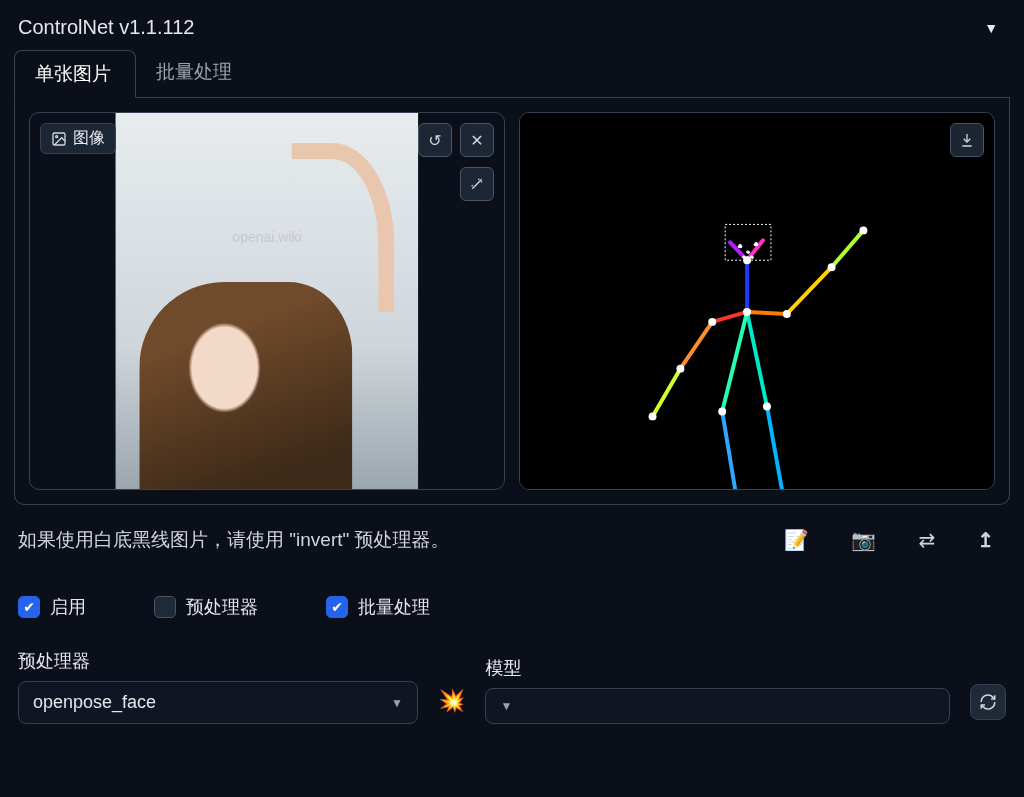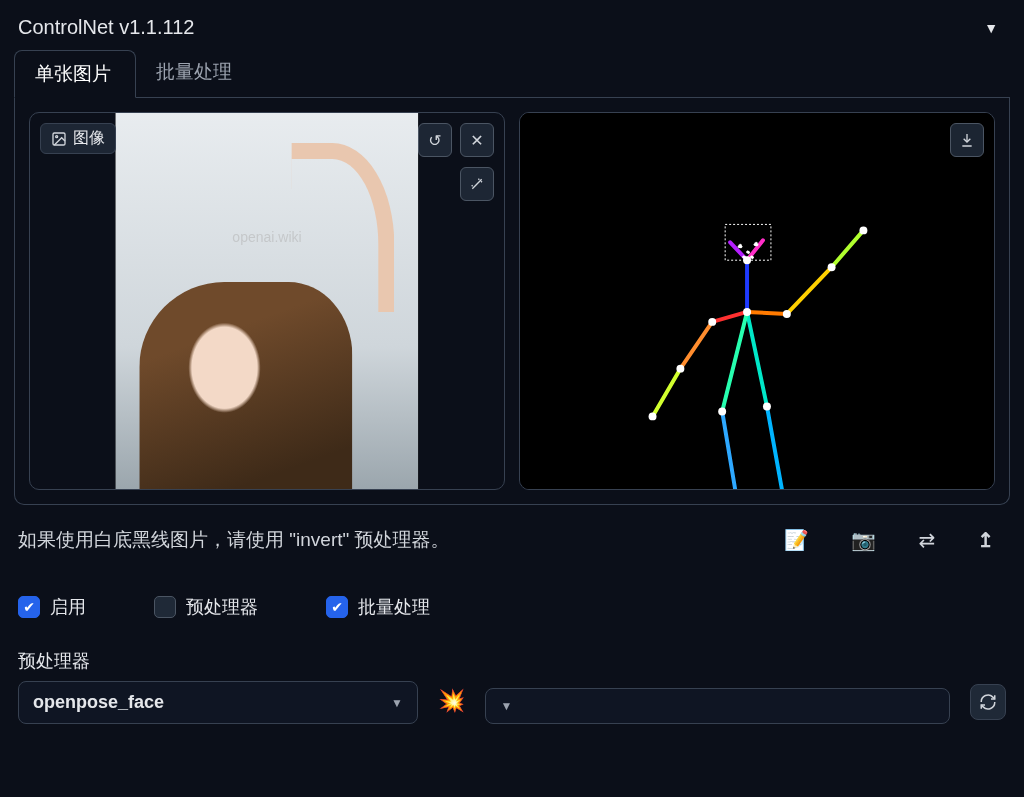--- a/index.html
+++ b/index.html
@@ -139,21 +139,20 @@
   .field-col { display:flex; flex-direction:column; gap:8px; }
   .field-col.left { flex: 0 0 400px; }
   .field-col.right { flex: 1; }
   .field-label { font-size:18px; color:#e5e7eb; }
   .select {
     display:flex; justify-content:space-between; align-items:center;
     border:1px solid #374151; border-radius:8px;
     background:#0f1523; color:#e5e7eb;
     padding:10px 14px; font-size:18px;
     cursor:pointer;
-    font-weight:bold;
   }
   .select .chev { color:#9ca3af; font-size:12px; }
   .middle-icon { font-size:22px; margin-bottom:10px; cursor:pointer; }
   .refresh {
     width:36px; height:36px; display:flex; align-items:center; justify-content:center;
     border:1px solid #374151; border-radius:8px; background:#1f2937;
     cursor:pointer; margin-bottom:4px;
   }
   svg { display:block; }
 </style>
@@ -279,20 +278,21 @@
 <div class="fields">
   <div class="field-col left">
     <span class="field-label">预处理器</span>
     <div class="select">
       <span>openpose_face</span>
       <span class="chev">▼</span>
     </div>
   </div>
   <span class="middle-icon">💥</span>
   <div class="field-col right">
+    <span class="field-label">模型</span>
     <div class="select">
       <span class="chev">▼</span>
     </div>
   </div>
   <div class="refresh">
     <svg width="18" height="18" viewBox="0 0 24 24" fill="none" stroke="#d1d5db" stroke-width="2">
         <path d="M3 12a9 9 0 0 1 15.5-6.5L21 8"></path>
         <path d="M21 3v5h-5"></path>
         <path d="M21 12a9 9 0 0 1-15.5 6.5L3 16"></path>
         <path d="M3 21v-5h5"></path>

